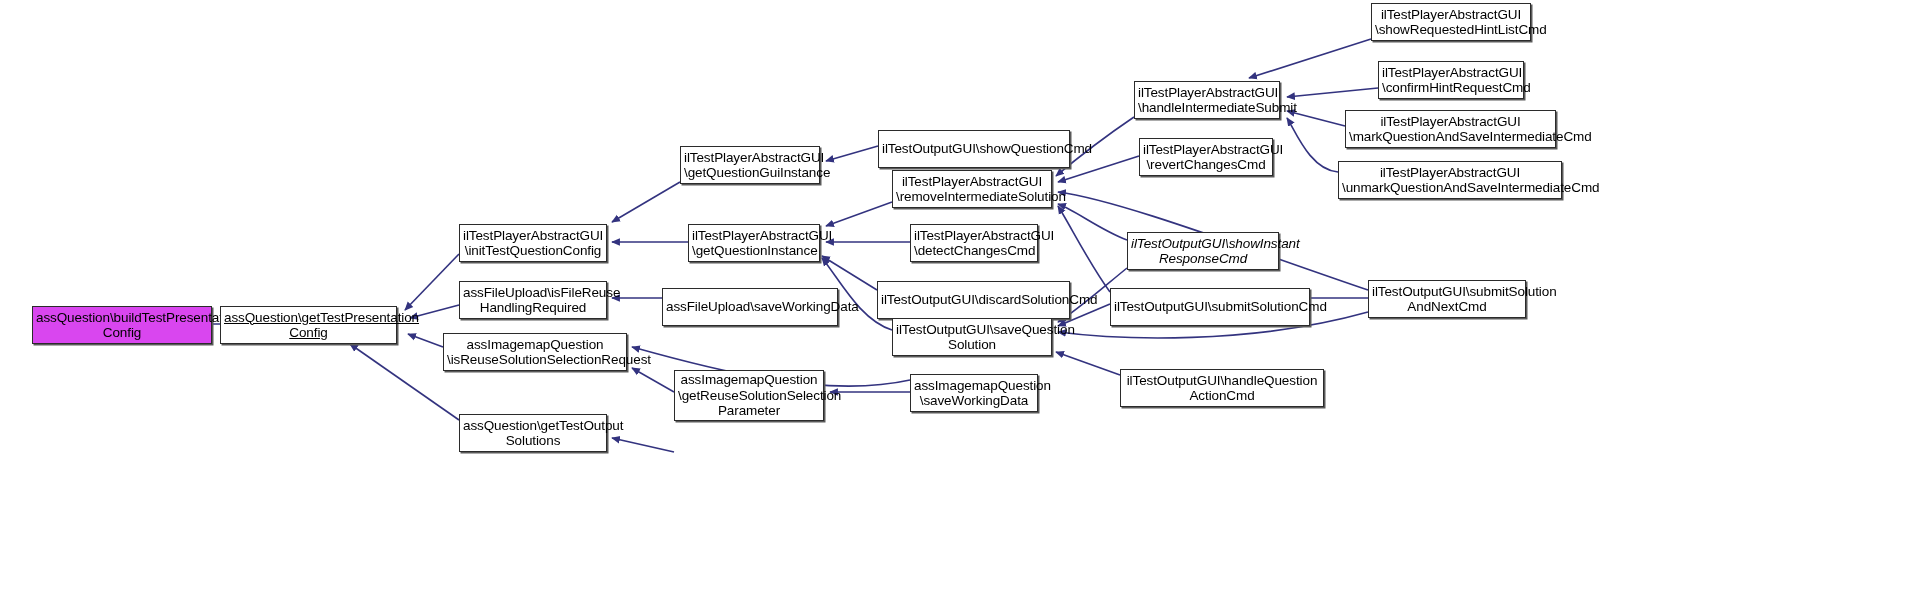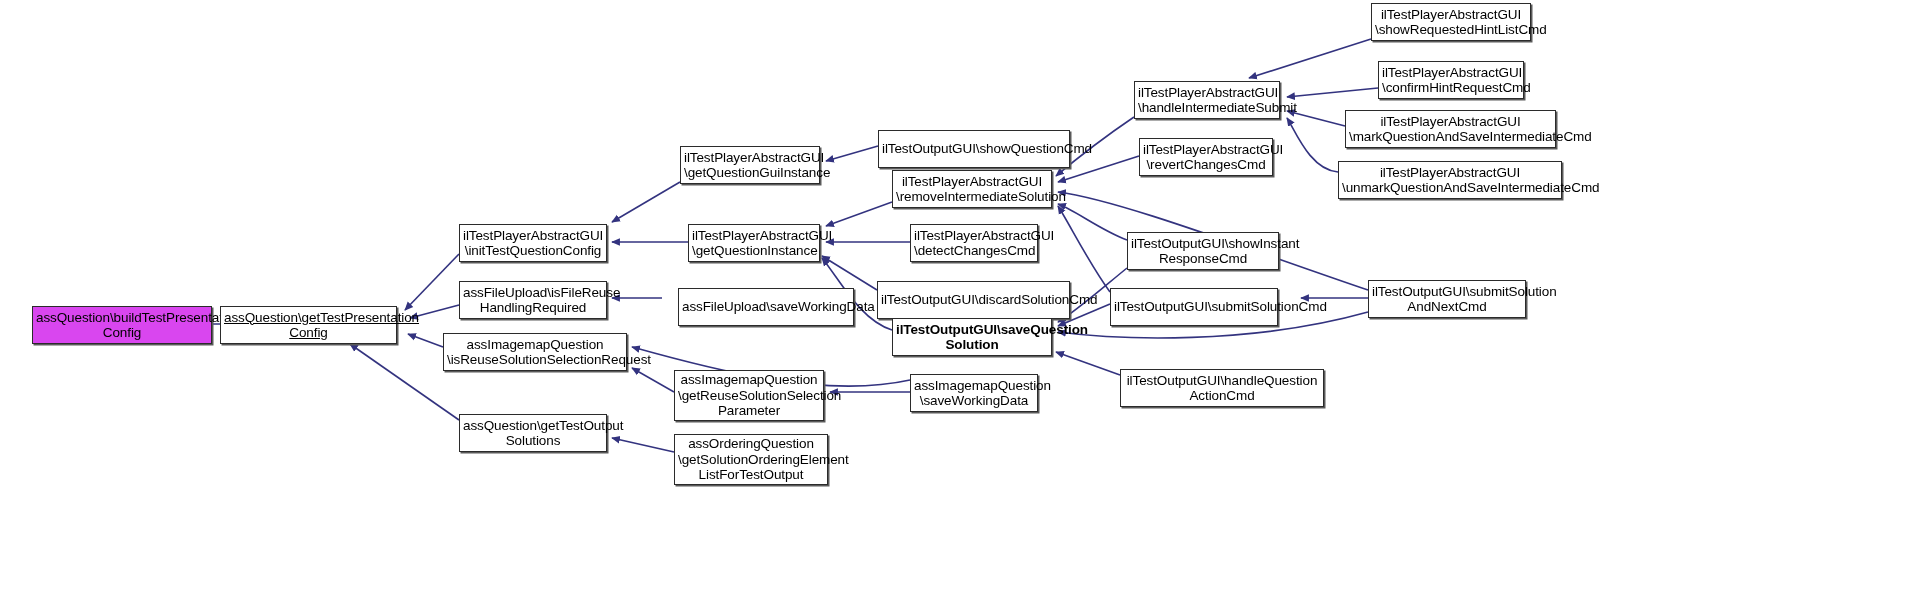--- a/index.html
+++ b/index.html
@@ -81,68 +81,63 @@
 Solutions</span>
     </div>
     <div class="node" style="left: 680px; top: 146px; width: 140px; height: 36px;">
       <span class="lbl">ilTestPlayerAbstractGUI
 \getQuestionGuiInstance</span>
     </div>
     <div class="node" style="left: 688px; top: 224px; width: 132px; height: 36px;">
       <span class="lbl">ilTestPlayerAbstractGUI
 \getQuestionInstance</span>
     </div>
-    <div class="node" style="left: 662px; top: 288px; width: 176px; height: 17px; margin-left: 16px;">
+    <div class="node" style="left: 662px; top: 288px; width: 176px; height: 17px;">
       <span class="lbl">assFileUpload\saveWorkingData</span>
     </div>
     <div class="node" style="left: 674px; top: 370px; width: 150px; height: 51px;">
       <span class="lbl">assImagemapQuestion
 \getReuseSolutionSelection
 Parameter</span>
-    </div>
-    <div class="node" style="left: 674px; top: 434px; width: 154px; height: 51px;">
-      <span class="lbl">assOrderingQuestion
-\getSolutionOrderingElement
-ListForTestOutput</span>
     </div>
     <div class="node" style="left: 878px; top: 130px; width: 192px; height: 24px;">
       <span class="lbl">ilTestOutputGUI\showQuestionCmd</span>
     </div>
     <div class="node" style="left: 892px; top: 170px; width: 160px; height: 36px;">
       <span class="lbl">ilTestPlayerAbstractGUI
 \removeIntermediateSolution</span>
     </div>
     <div class="node" style="left: 910px; top: 224px; width: 128px; height: 36px;">
       <span class="lbl">ilTestPlayerAbstractGUI
 \detectChangesCmd</span>
     </div>
     <div class="node" style="left: 877px; top: 281px; width: 193px; height: 21px;">
       <span class="lbl">ilTestOutputGUI\discardSolutionCmd</span>
     </div>
-    <div class="node" style="left: 892px; top: 318px; width: 160px; height: 36px; font-weight: bold;">
+    <div class="node" style="left: 892px; top: 318px; width: 160px; height: 36px;">
       <span class="lbl">ilTestOutputGUI\saveQuestion
 Solution</span>
     </div>
     <div class="node" style="left: 910px; top: 374px; width: 128px; height: 36px;">
       <span class="lbl">assImagemapQuestion
 \saveWorkingData</span>
     </div>
     <div class="node" style="left: 1134px; top: 81px; width: 146px; height: 36px;">
       <span class="lbl">ilTestPlayerAbstractGUI
 \handleIntermediateSubmit</span>
     </div>
     <div class="node" style="left: 1139px; top: 138px; width: 134px; height: 36px;">
       <span class="lbl">ilTestPlayerAbstractGUI
 \revertChangesCmd</span>
     </div>
-    <div class="node" style="left: 1127px; top: 232px; width: 152px; height: 36px;">
+    <div class="node" style="left: 1127px; top: 232px; width: 152px; height: 36px; font-style: italic;">
       <span class="lbl">ilTestOutputGUI\showInstant
 ResponseCmd</span>
     </div>
-    <div class="node" style="left: 1110px; top: 288px; width: 168px; height: 21px;">
+    <div class="node" style="left: 1110px; top: 288px; width: 200px; height: 21px;">
       <span class="lbl">ilTestOutputGUI\submitSolutionCmd</span>
     </div>
     <div class="node" style="left: 1120px; top: 369px; width: 204px; height: 36px;">
       <span class="lbl">ilTestOutputGUI\handleQuestion
 ActionCmd</span>
     </div>
     <div class="node" style="left: 1371px; top: 3px; width: 160px; height: 36px;">
       <span class="lbl">ilTestPlayerAbstractGUI
 \showRequestedHintListCmd</span>
     </div>

